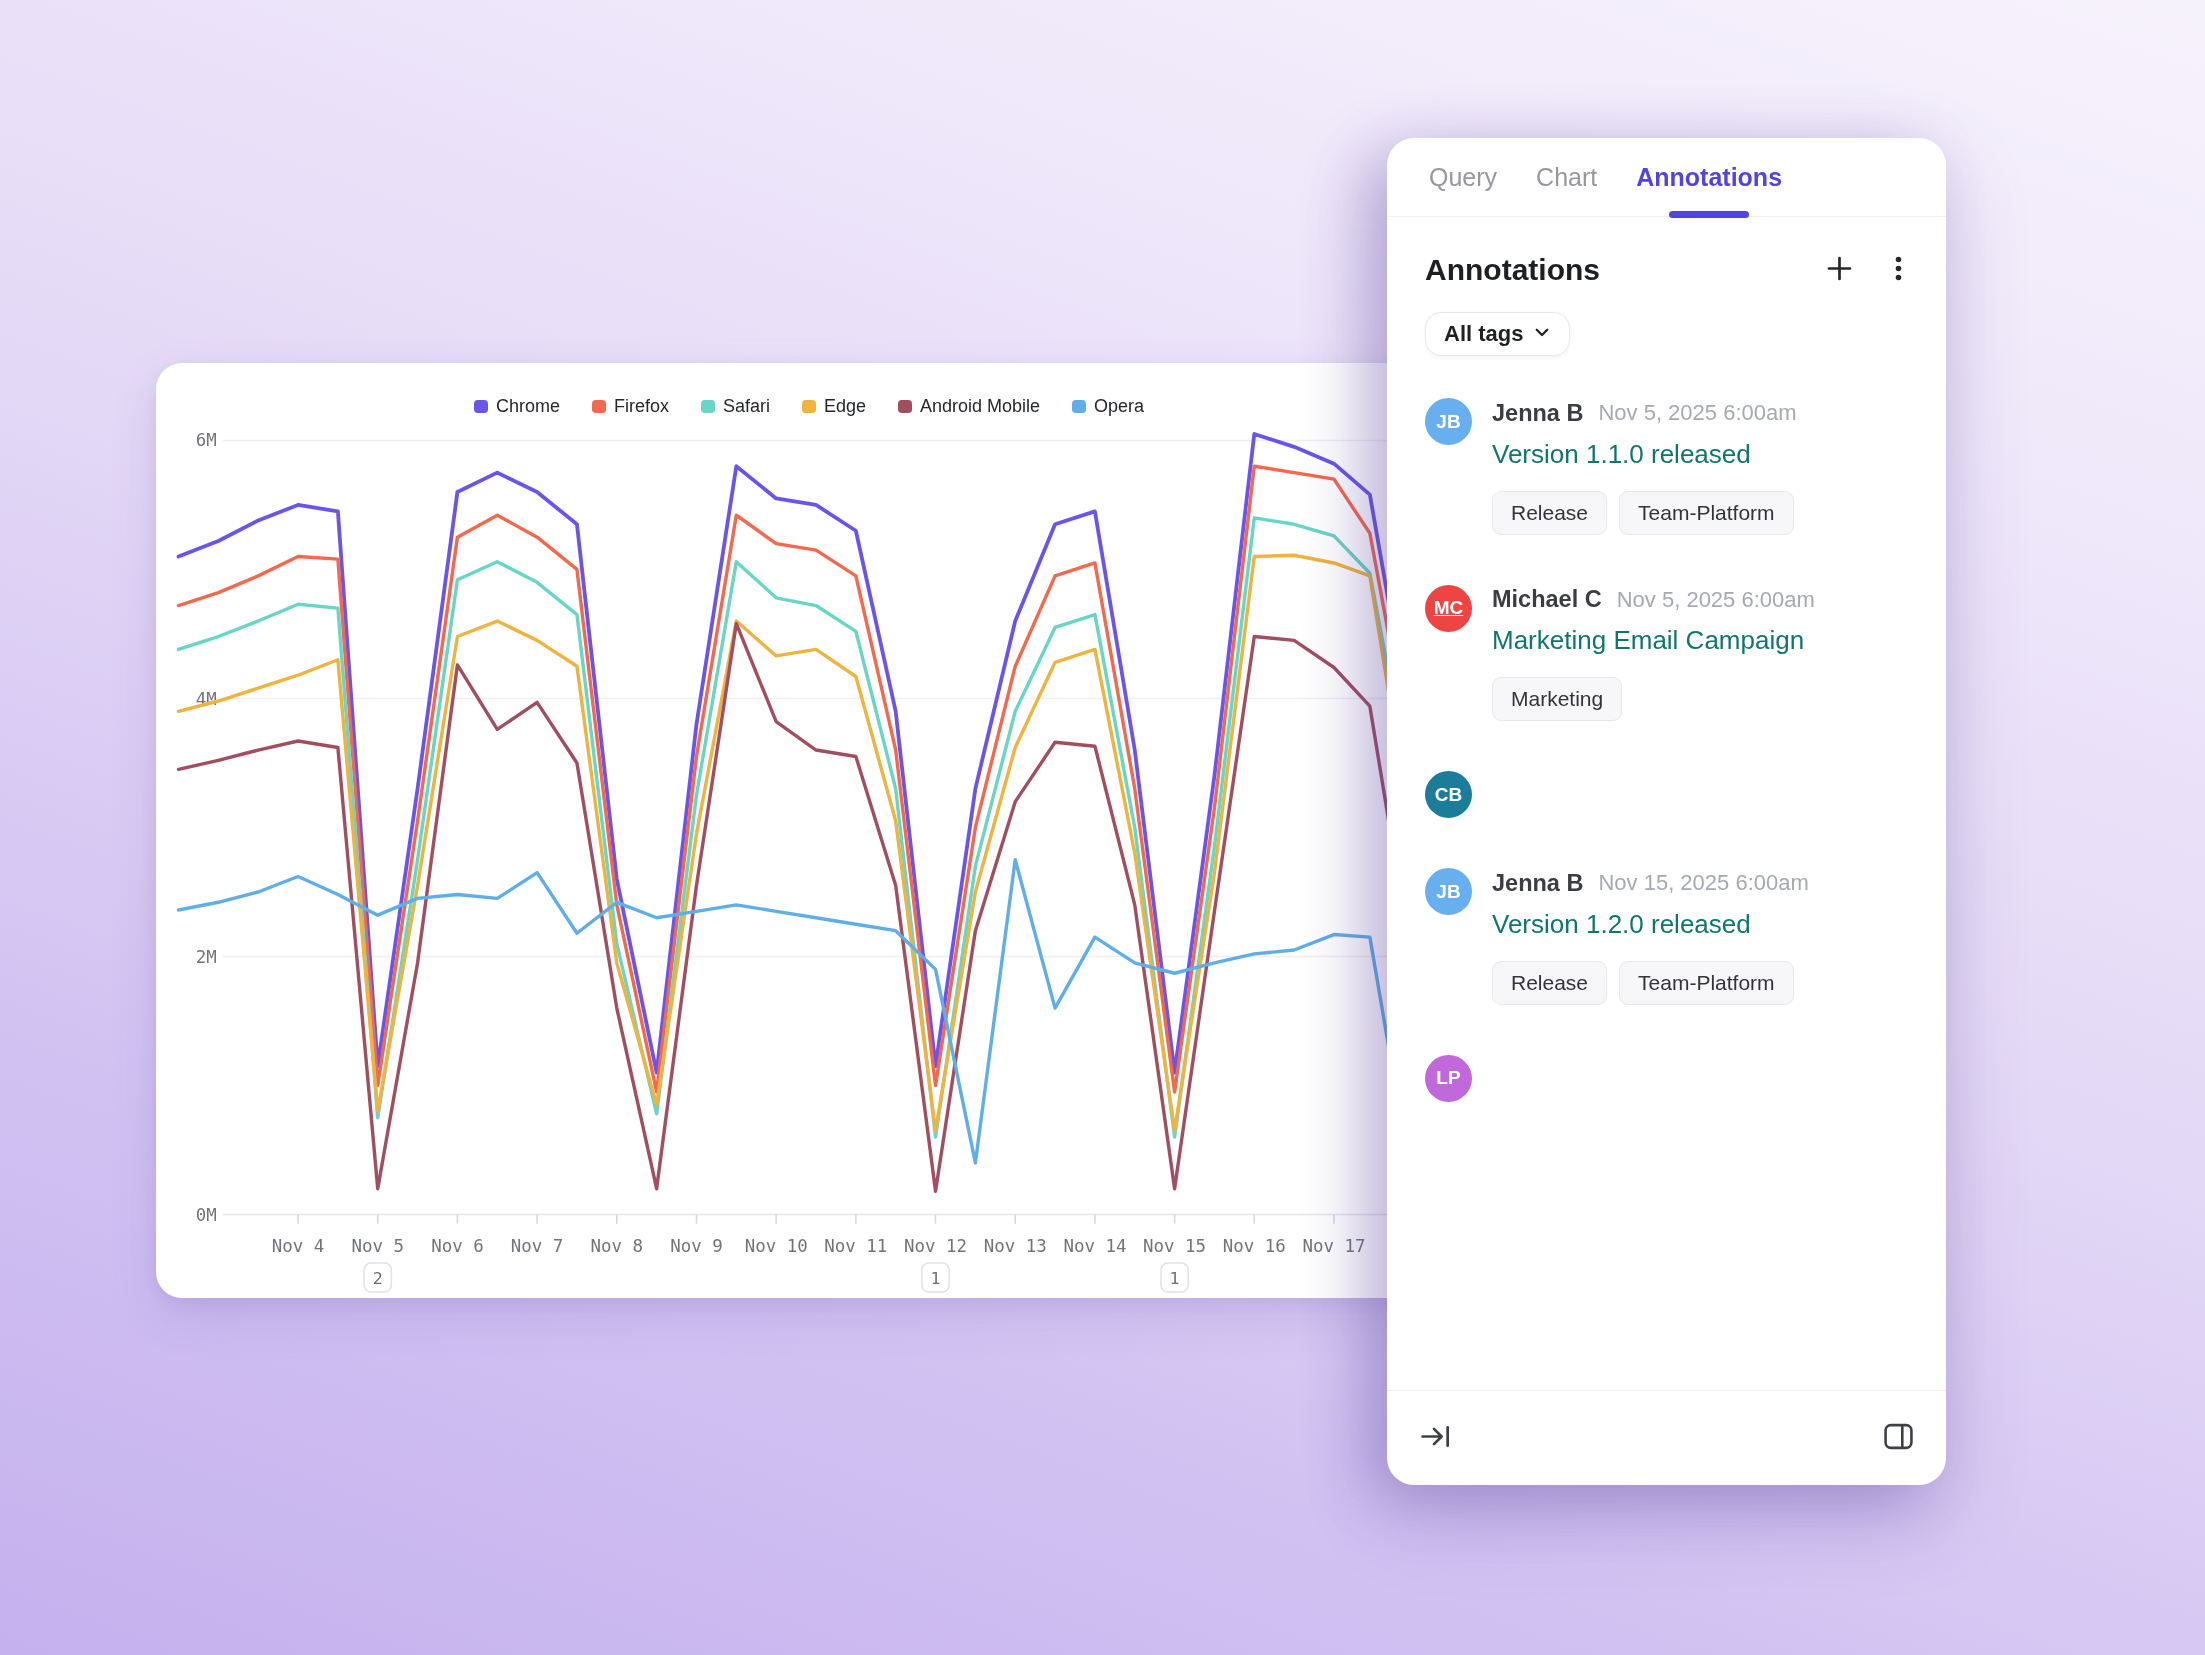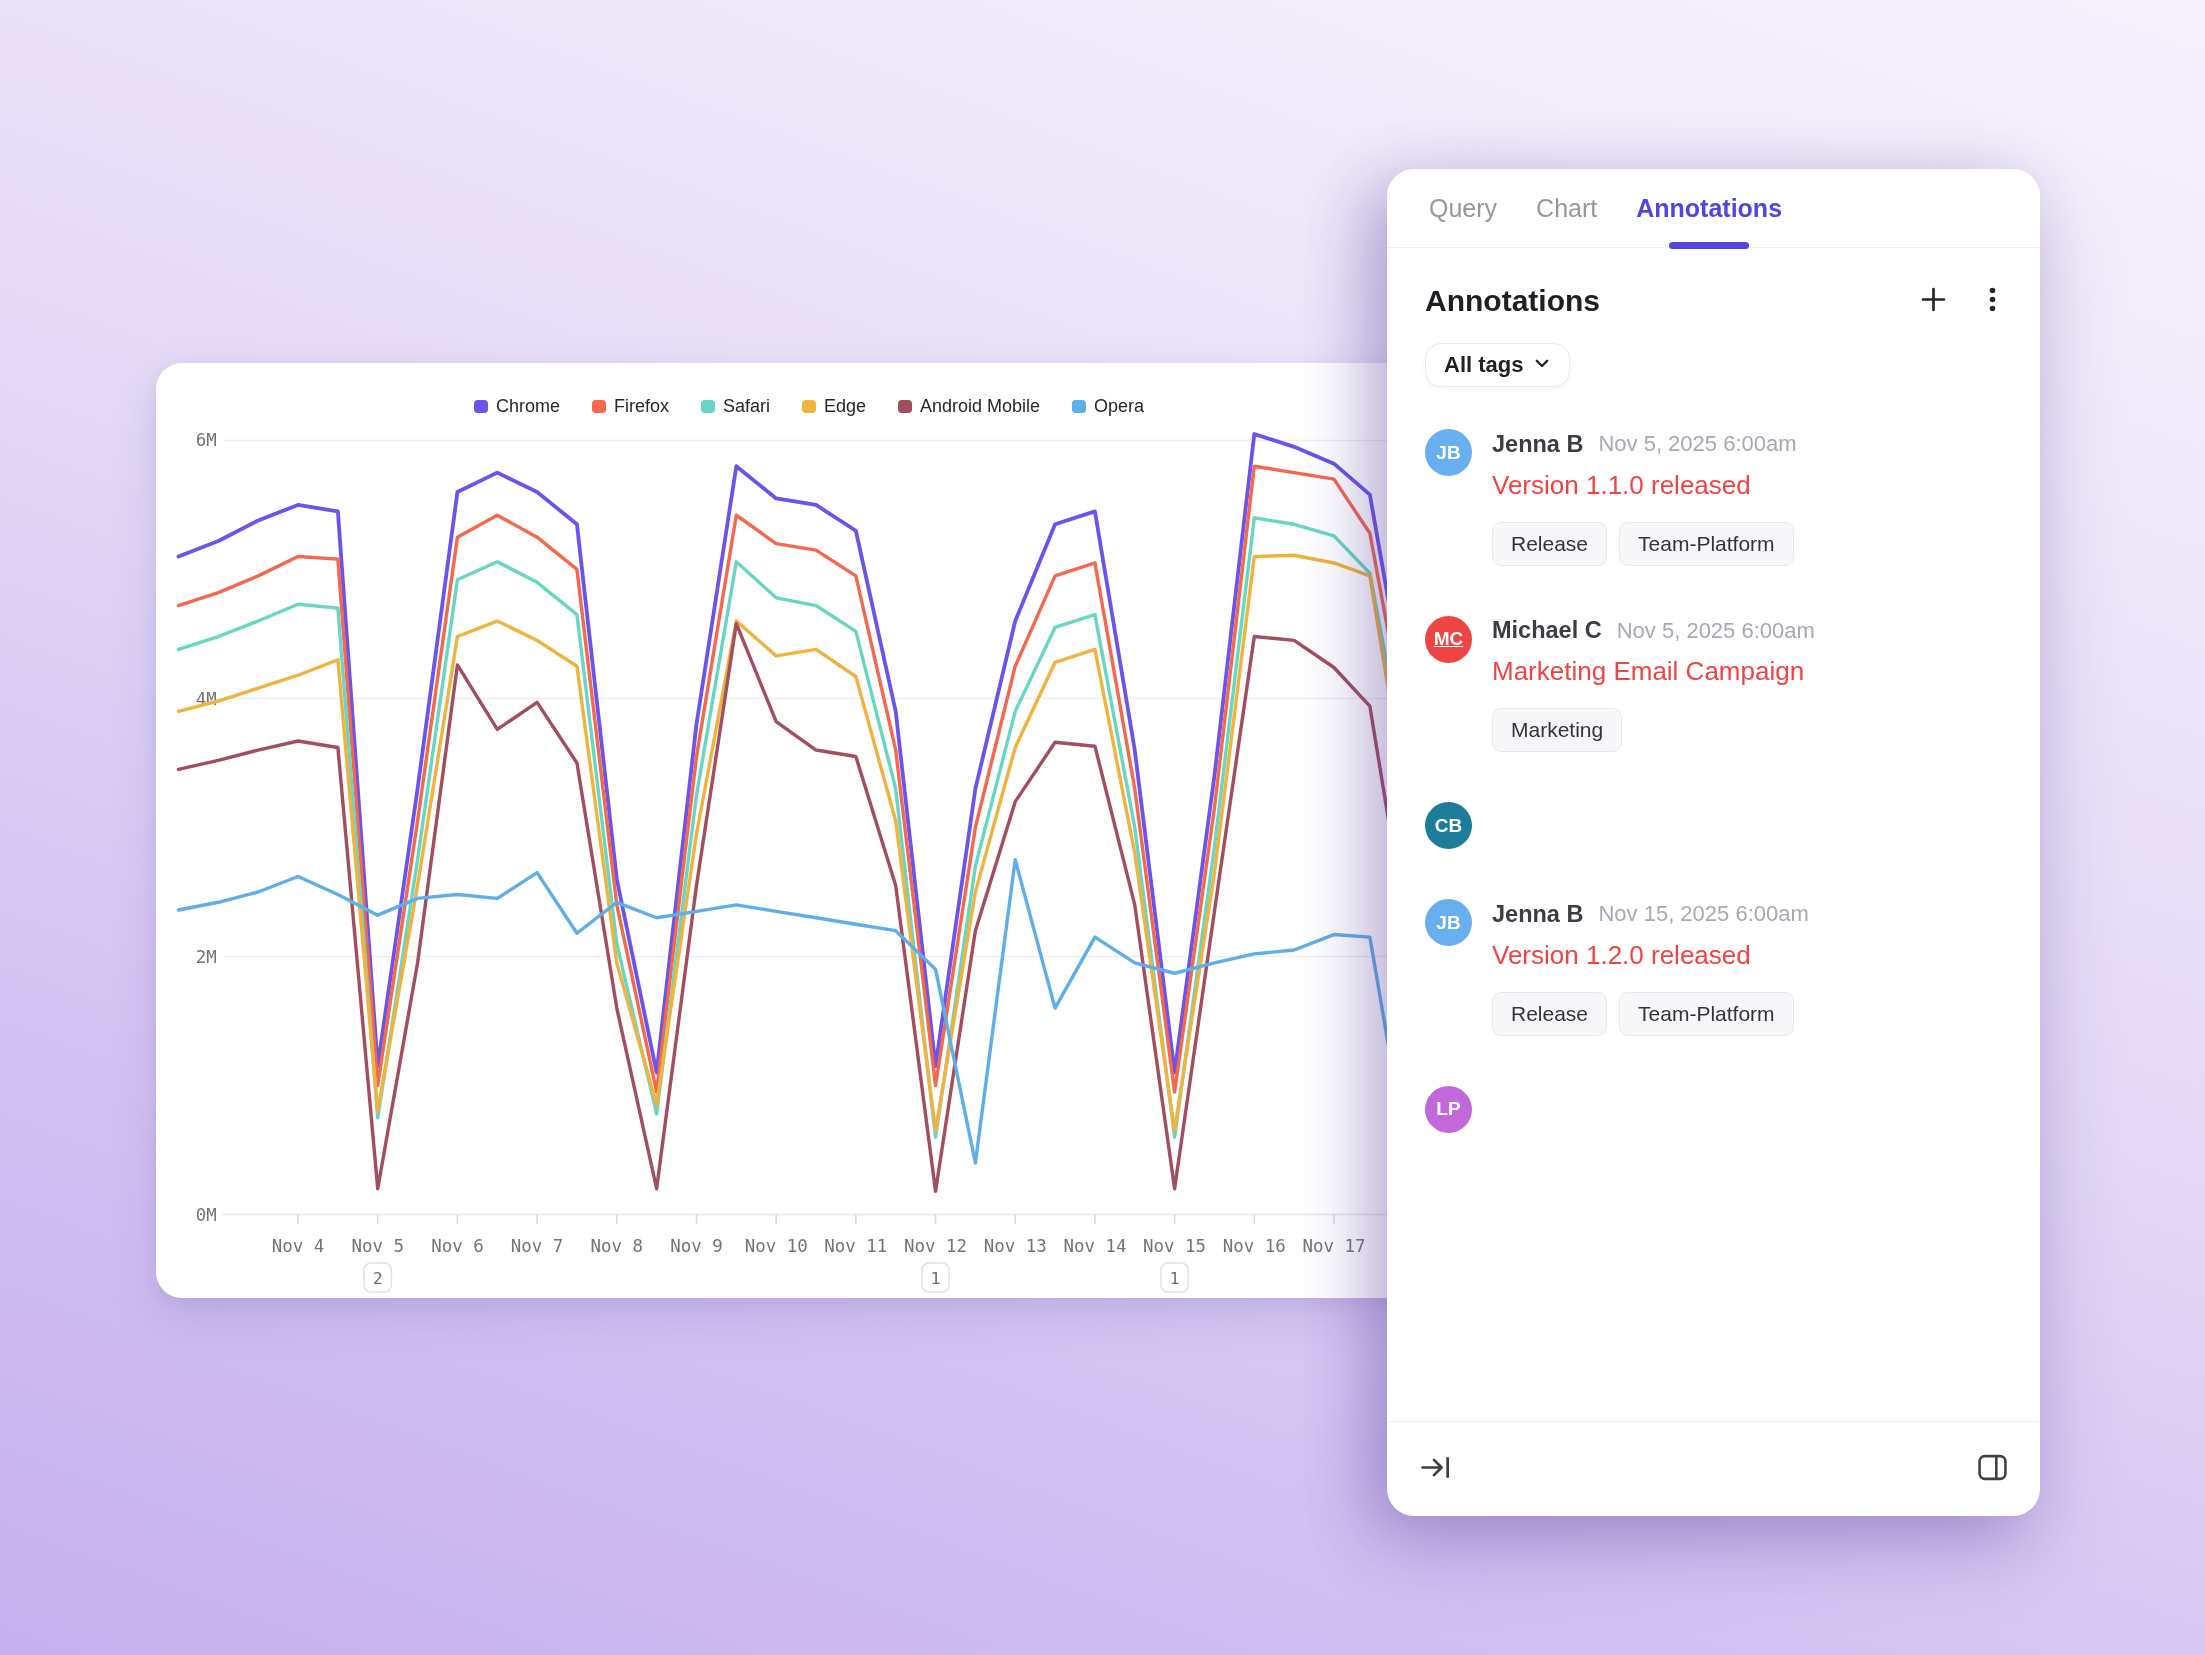--- a/index.html
+++ b/index.html
@@ -20,21 +20,21 @@
     display:flex;justify-content:center;gap:32px;
   }
   .legend-item{display:flex;align-items:center;gap:8.3px;font-size:18px;color:#26272B;cursor:pointer;}
   .legend-swatch{width:13.7px;height:13.7px;border-radius:3.8px;flex:none;}
   svg.chart{position:absolute;left:0;top:0;}
   .ax{font-family:"DejaVu Sans Mono",monospace;font-size:23px;fill:#73747B;}
   .bdg{font-family:"DejaVu Sans Mono",monospace;font-size:22px;fill:#6E6F76;}
 
   
   .panel{
-    position:absolute;left:1387px;top:169px;width:653px;height:1347px;
+    position:absolute;left:1387px;top:138px;width:559px;height:1347px;
     background:#ffffff;border-radius:27px;
     box-shadow:-23px 15px 61px rgba(88,66,156,.30),0 30px 83px rgba(88,66,156,.22);
   }
   .tabs{display:flex;align-items:center;gap:39px;padding:0 42px;height:78px;
         border-bottom:1.5px solid #EFEFF3;position:relative;}
   .tab{font-size:25px;font-weight:500;color:#97979F;height:100%;display:flex;align-items:center;
        position:relative;cursor:pointer;}
   .tab.active{color:#5244E1;font-weight:700;}
   .tab.active::after{content:"";position:absolute;bottom:-1.5px;left:50%;transform:translateX(-50%);
        width:80px;height:6.8px;border-radius:4.6px;background:#5244E1;}
@@ -49,21 +49,21 @@
        font-size:22px;font-weight:700;color:#1F2025;cursor:pointer;
        box-shadow:0 1.5px 4.6px rgba(40,40,60,.05);}
 
   .ann-list{margin:42px 30px 0 38px;}
   .ann-item{display:flex;gap:20px;margin-bottom:50px;cursor:pointer;}
   .avatar{width:47px;height:47px;border-radius:50%;flex:none;display:flex;align-items:center;
        justify-content:center;font-size:19px;font-weight:700;color:#fff;}
   .ann-head{display:flex;align-items:center;gap:15px;margin-top:1.5px;}
   .ann-name{font-size:23.5px;font-weight:700;color:#3C3D44;}
   .ann-time{font-size:22px;color:#A6A9B1;}
-  .ann-title{margin-top:12px;font-size:26px;color:#ef4444;}
+  .ann-title{margin-top:12px;font-size:26px;color:#0f766e;}
   .ann-tags{display:flex;gap:12px;margin-top:21px;}
   .tag{height:42px;display:inline-flex;align-items:center;padding:0 18px;background:#F7F7F9;
        border:1.5px solid #E8E8EC;border-radius:9px;font-size:21px;font-weight:500;color:#33343A;}
 
   .panel-footer{position:absolute;left:0;right:0;bottom:0;height:94px;border-top:1.5px solid #EFEFF3;
        display:flex;align-items:center;justify-content:space-between;padding:0 30px;}
 </style>
 </head>
 <body>
 

